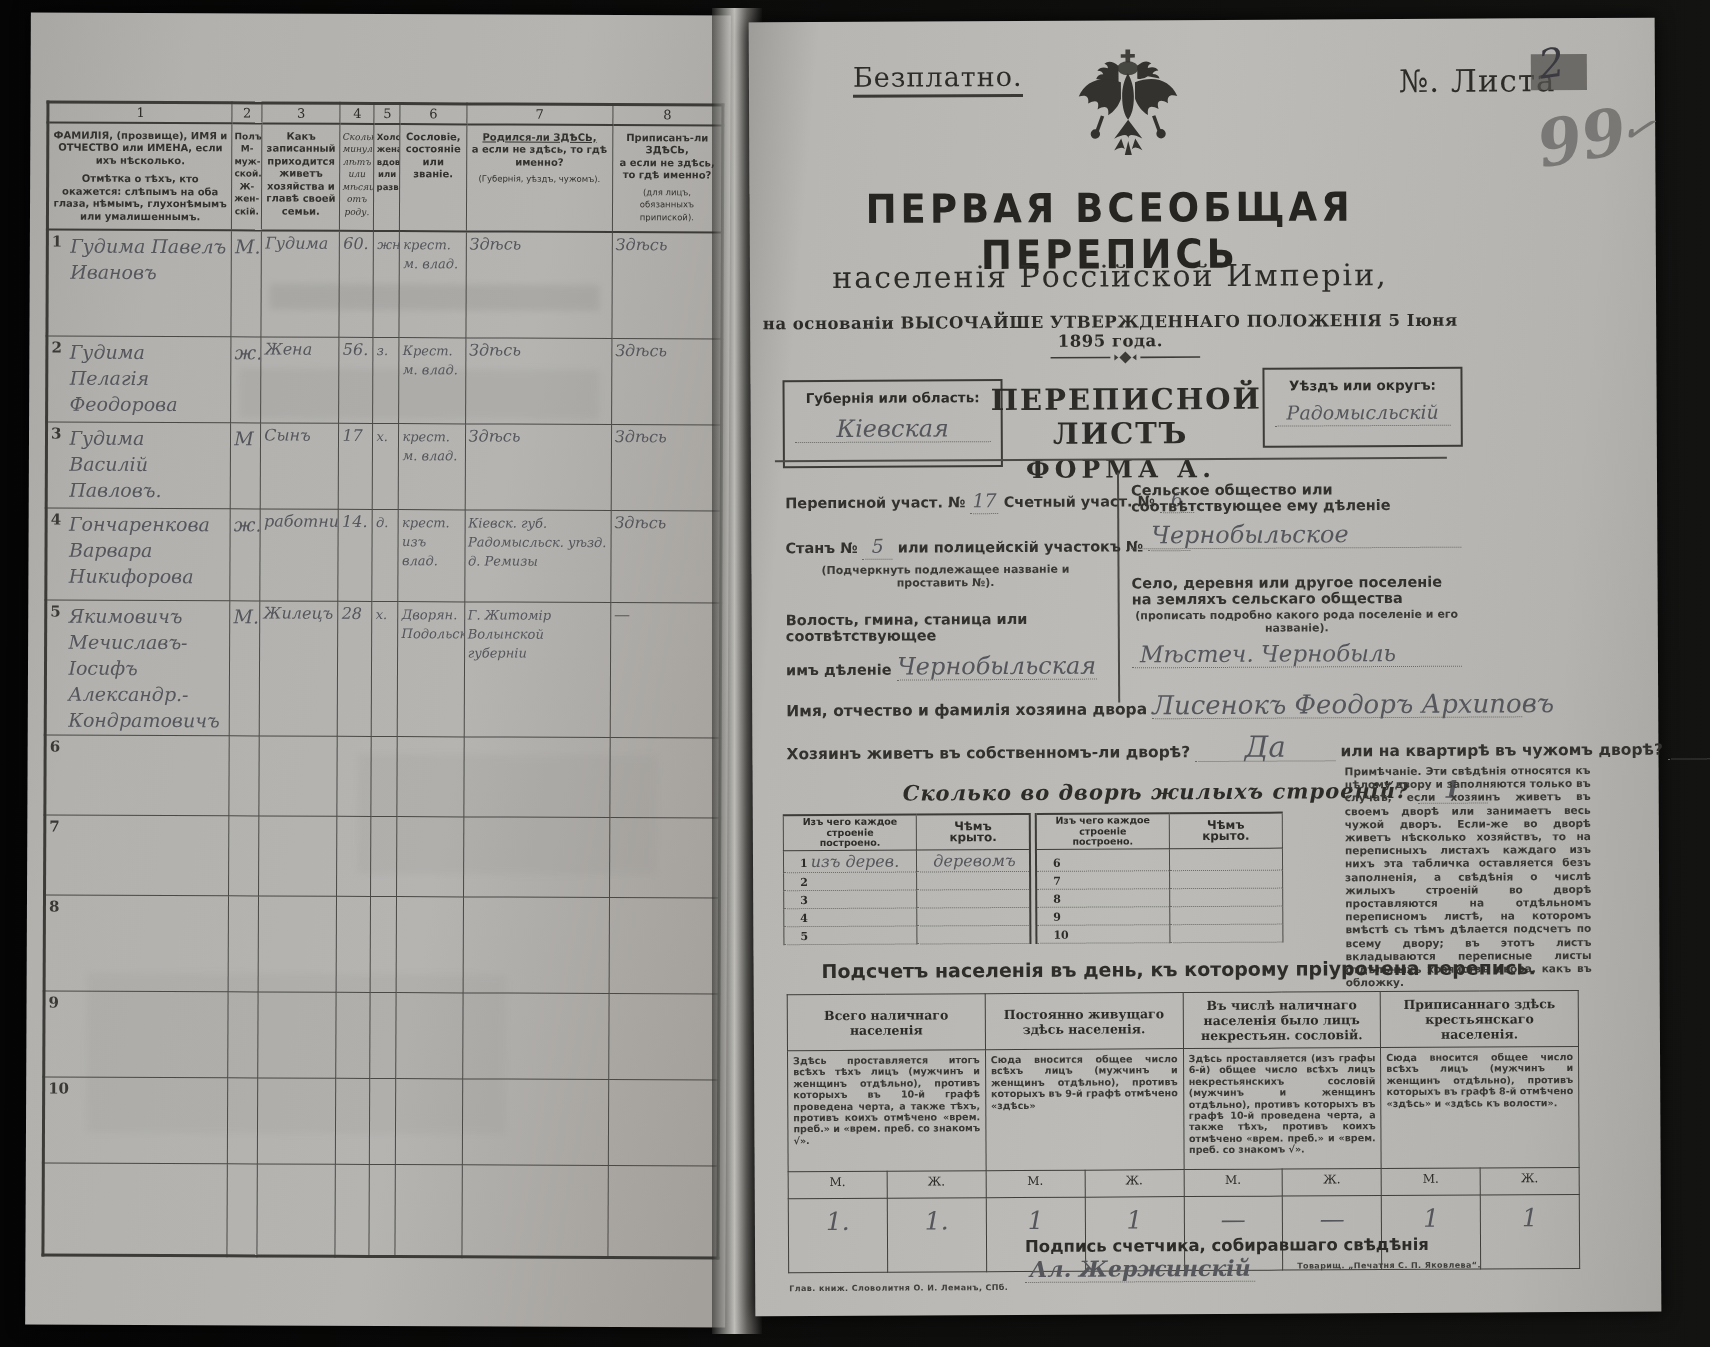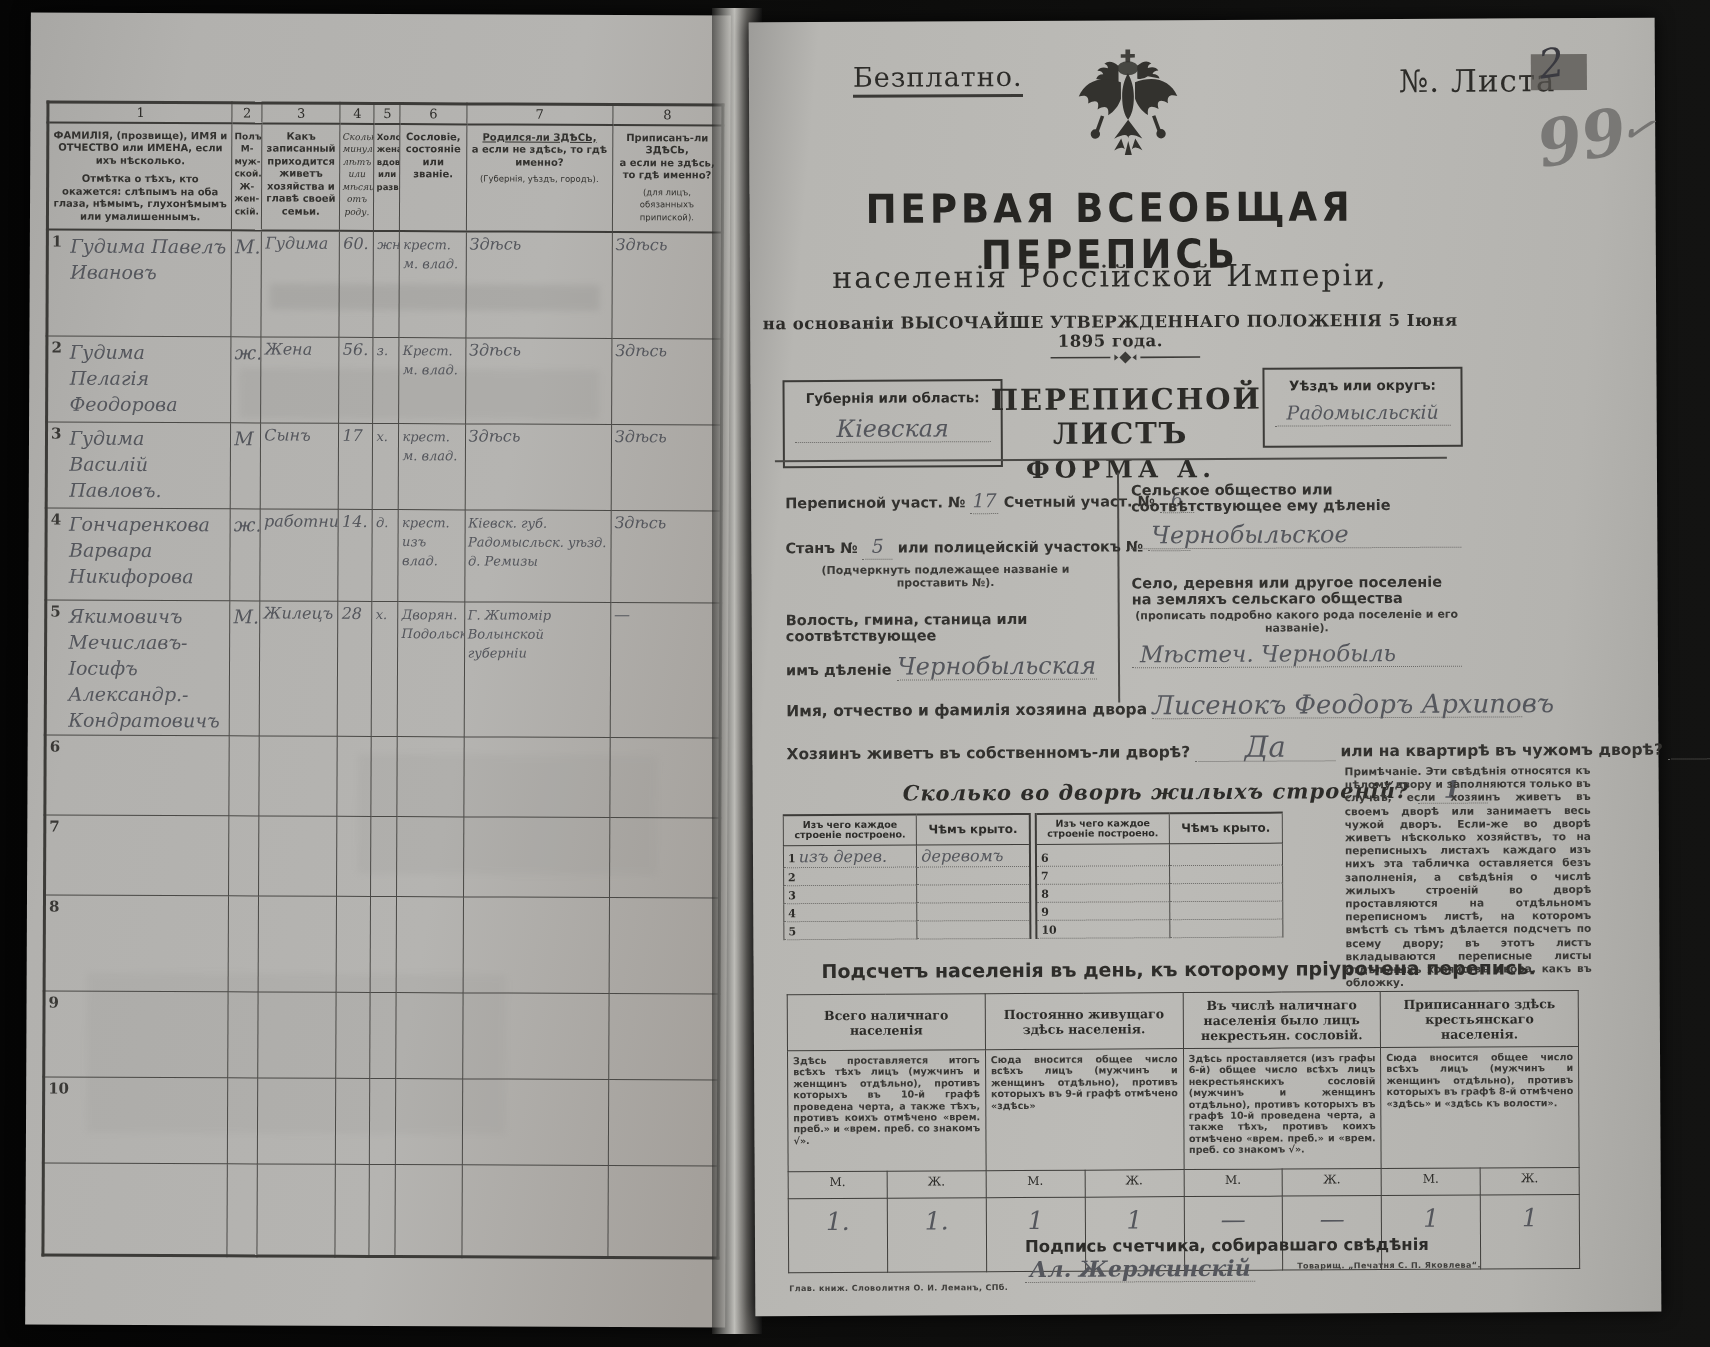--- a/index.html
+++ b/index.html
@@ -53,21 +53,21 @@
   #form-ttl .l2{font-size:25px;letter-spacing:5px;font-weight:bold;margin-top:4px;}
   #midrule{left:24px;top:438px;width:672px;border-top:2px solid #4a4946;}
   #vsep{left:366px;top:452px;height:230px;border-left:2px solid #4a4946;}
   .plabel{font-family:"DejaVu Sans",sans-serif;font-weight:bold;font-size:14.5px;color:#33322f;}
   .pnote{font-family:"DejaVu Sans",sans-serif;font-weight:bold;font-size:11px;color:#3b3a37;}
   .inline-hw{display:inline-block;border-bottom:1.5px dotted #6b6a67;text-align:center;}
   #primechanie{left:592px;top:746px;width:246px;font-family:"DejaVu Sans",sans-serif;
       font-size:10.6px;line-height:13.2px;text-align:justify;color:#3a3936;font-weight:bold;}
   
   #bld{left:30px;top:792px;width:500px;border-collapse:collapse;table-layout:fixed;position:absolute;}
-  #bld td{border:1px solid #4a4946;font-size:9.5px;padding:1px 4px;vertical-align:bottom;overflow:hidden;}
+  #bld td{border:1px solid #4a4946;font-size:9.5px;padding:1px 16px;vertical-align:bottom;overflow:hidden;}
   #bld .bh{font-family:"DejaVu Sans",sans-serif;font-weight:bold;text-align:center;vertical-align:middle;
       line-height:10.5px;border-top:2px solid #3c3b38;border-bottom:1.5px solid #3c3b38;}
   #bld .gap{border-top:none;border-bottom:none;background:transparent;border-left:2px solid #3c3b38;border-right:2px solid #3c3b38;width:5px;padding:0;}
   #bld .bn{font-size:11px;font-weight:bold;}
   #bld td.dot{border-bottom:1px dotted #6b6a67;border-top:none;}
   #skolko{left:150px;top:758px;font-size:21px;font-style:italic;font-weight:bold;letter-spacing:1px;}
   
   #count-title{left:30px;top:938px;width:790px;text-align:center;font-family:"DejaVu Sans",sans-serif;font-weight:bold;font-size:19px;color:#2e2d2a;}
   #count{left:33px;top:972px;width:792px;border-collapse:collapse;table-layout:fixed;position:absolute;}
   #count td{border:1.5px solid #3f3e3b;vertical-align:top;overflow:hidden;}
@@ -120,21 +120,21 @@
               <div style="margin-top:6px">Отмѣтка о тѣхъ, кто окажется: слѣпымъ на оба глаза, нѣмымъ, глухонѣмымъ или умалишеннымъ.</div>
             </td>
         <td style="font-size:9px">Полъ. М-муж-ской. Ж-жен-скій.</td>
         <td>Какъ записанный приходится живетъ хозяйства и главѣ своей семьи.</td>
         <td class="it" style="font-size:9px">Сколько минуло лѣтъ или мѣсяцевъ отъ роду.</td>
         <td style="font-size:8.5px">Холостъ, женатъ, вдовъ или разведенъ.</td>
         <td>Сословіе, состояніе или званіе.</td>
         <td>
               <div style="text-decoration:underline">Родился-ли ЗДѢСЬ,</div>
               <div>а если не здѣсь, то гдѣ именно?</div>
-              <div style="font-weight:normal;font-size:8.5px;margin-top:4px">(Губернія, уѣздъ, городъ).</div>
+              <div style="font-weight:normal;font-size:8.5px;margin-top:4px">(Губернія, уѣздъ, чужомъ).</div>
             </td>
         <td>
               <div>Приписанъ-ли ЗДѢСЬ,</div>
               <div>а если не здѣсь, то гдѣ именно?</div>
               <div style="font-weight:normal;font-size:8.5px;margin-top:4px">(для лицъ, обязанныхъ припиской).</div>
             </td>
       </tr>
 
       <tr style="height:106px">
         <td>

